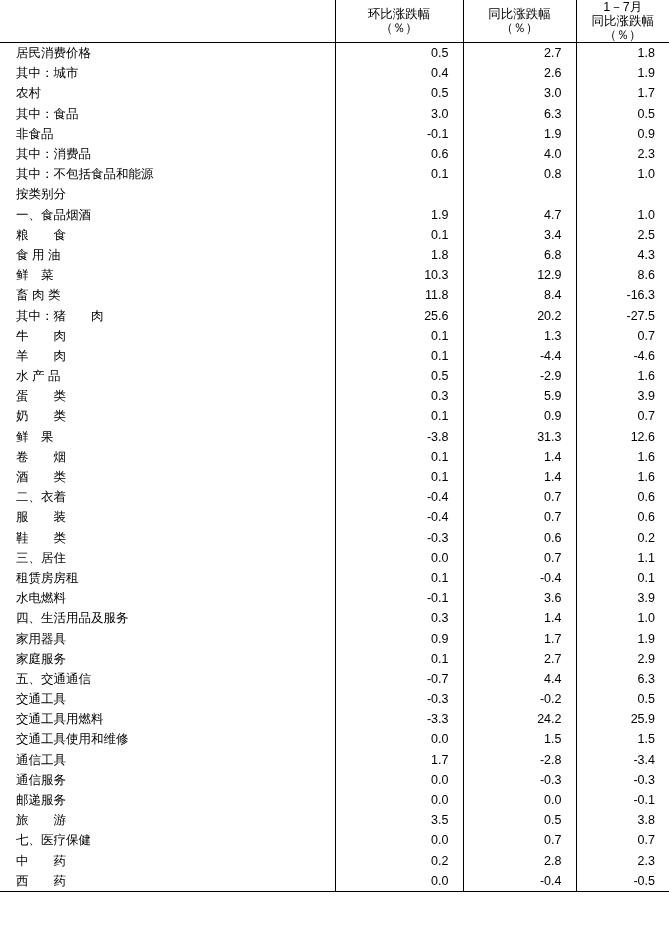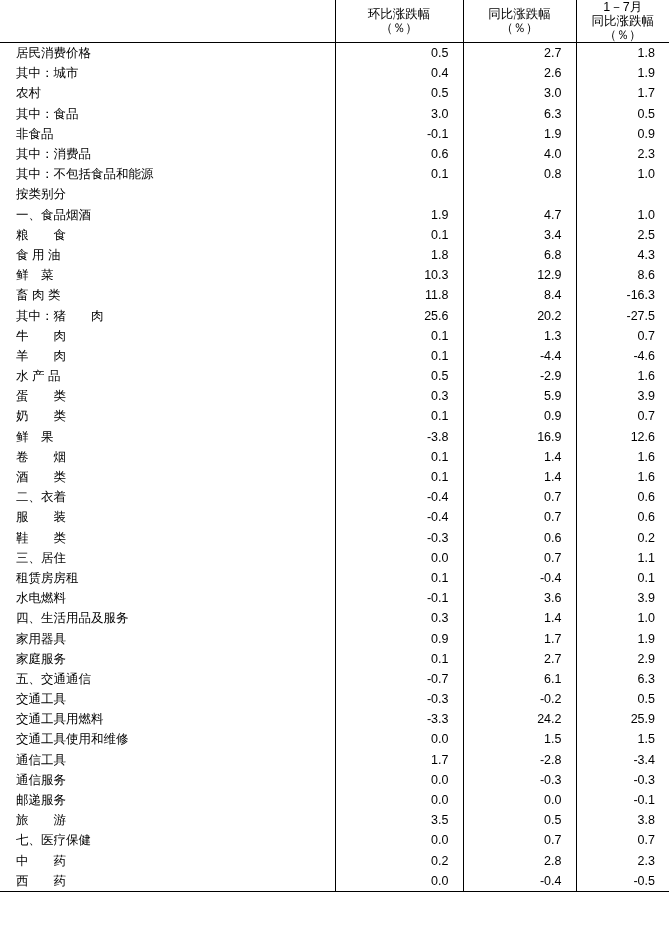--- a/index.html
+++ b/index.html
@@ -217,21 +217,21 @@
         </tr>
         <tr>
           <td class="label ind1">奶　　类</td>
           <td class="num sep-left">0.1</td>
           <td class="num sep-left">0.9</td>
           <td class="num sep-left">0.7</td>
         </tr>
         <tr>
           <td class="label ind1">鲜　果</td>
           <td class="num sep-left">-3.8</td>
-          <td class="num sep-left">16.9</td>
+          <td class="num sep-left">31.3</td>
           <td class="num sep-left">12.6</td>
         </tr>
         <tr>
           <td class="label ind1">卷　　烟</td>
           <td class="num sep-left">0.1</td>
           <td class="num sep-left">1.4</td>
           <td class="num sep-left">1.6</td>
         </tr>
         <tr>
           <td class="label ind1">酒　　类</td>
@@ -289,21 +289,21 @@
         </tr>
         <tr>
           <td class="label ind1">家庭服务</td>
           <td class="num sep-left">0.1</td>
           <td class="num sep-left">2.7</td>
           <td class="num sep-left">2.9</td>
         </tr>
         <tr>
           <td class="label ind0">五、交通通信</td>
           <td class="num sep-left">-0.7</td>
-          <td class="num sep-left">6.1</td>
+          <td class="num sep-left">4.4</td>
           <td class="num sep-left">6.3</td>
         </tr>
         <tr>
           <td class="label ind1">交通工具</td>
           <td class="num sep-left">-0.3</td>
           <td class="num sep-left">-0.2</td>
           <td class="num sep-left">0.5</td>
         </tr>
         <tr>
           <td class="label ind1">交通工具用燃料</td>

